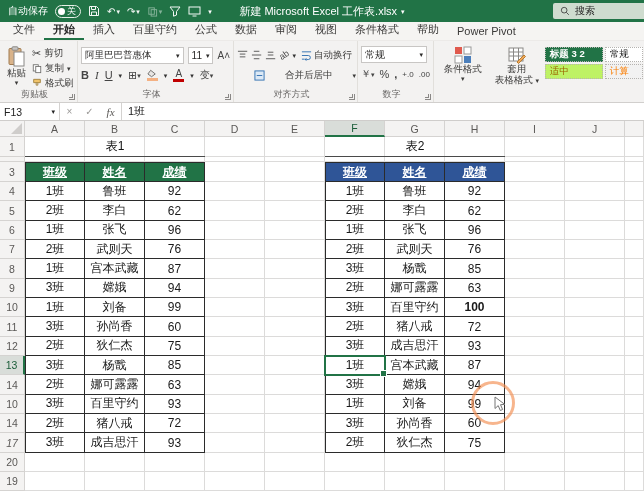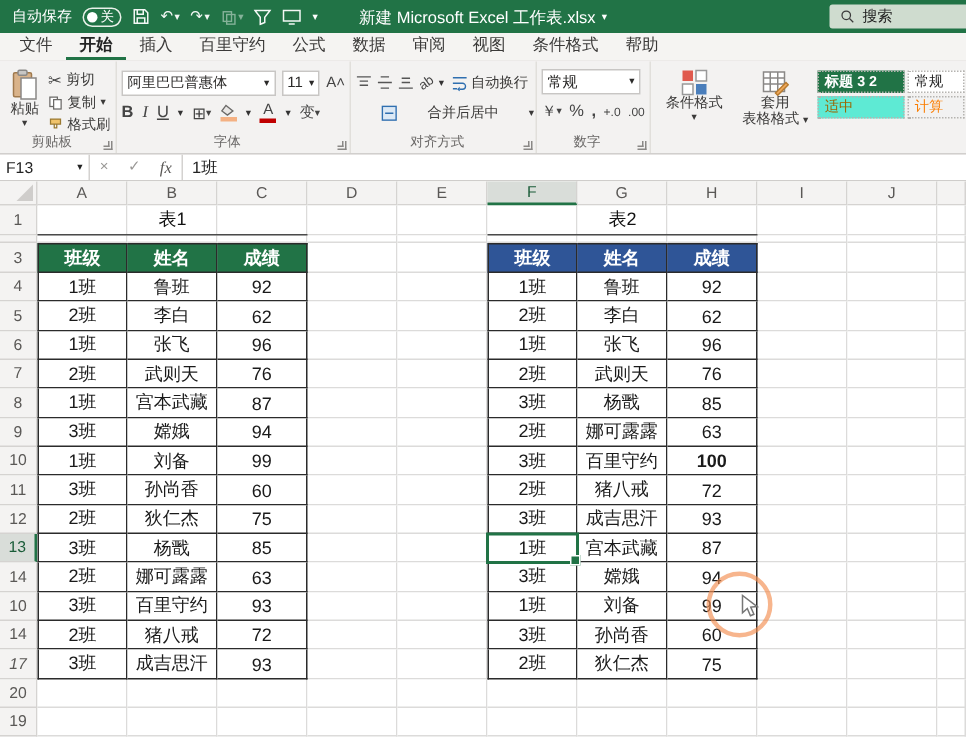--- a/index.html
+++ b/index.html
@@ -56,21 +56,21 @@
   .chead, .rhead { background:#f4f3f2; border-right:1px solid #d5d3d1; border-bottom:1px solid #d5d3d1;
     display:flex; align-items:center; justify-content:center; font-size:10.5px; color:#5a5856; }
   .chead.sel { background:#d9ddd9; color:#1a5c38; border-bottom:2px solid #217346; }
   .rhead.sel { background:#d9ddd9; color:#1a5c38; border-right:2px solid #217346; }
   .selall { background:#f4f3f2; border-right:1px solid #d5d3d1; border-bottom:1px solid #d5d3d1; position:relative; }
   .selall:after { content:""; position:absolute; right:2px; bottom:2px; border-left:11px solid transparent; border-bottom:11px solid #cfcdcb; }
   .gcell { background:#fff; border-right:1px solid #dcdbda; border-bottom:1px solid #dcdbda; }
   .tcell { background:#fff; border-right:1px solid #2b2b2b; border-bottom:1px solid #2b2b2b;
     display:flex; align-items:center; justify-content:center; font-size:12px; color:#1a1a1a; position:relative; }
   .tcell.first { border-left:1px solid #2b2b2b; }
-  .thead { color:#fff; font-weight:bold; border-top:1px solid #2b2b2b; }
+  .thead { color:#fff; font-weight:bold; border-top:1px solid #2b2b2b;text-decoration:underline; }
   .ttitle { display:flex; align-items:center; justify-content:center; font-size:12px; color:#111; border-bottom:1px solid #4a4a4a; }
   .tcell.selcell { outline:2px solid #217346; outline-offset:-1px; z-index:3; }
   .tcell.selcell:after { content:""; position:absolute; right:-3px; bottom:-3px; width:5px; height:5px; background:#217346; border:1px solid #fff; z-index:4; }
 
   
   .click-ring { position:absolute; width:44px; height:44px; border-radius:50%; border:3px solid rgba(242,142,80,.65); z-index:6; }
   .cursor-ptr { position:absolute; z-index:7; }
 </style>
 </head>
 <body>
@@ -132,20 +132,21 @@
     <div class="rtab">文件</div>
     <div class="rtab active">开始</div>
     <div class="rtab">插入</div>
     <div class="rtab">百里守约</div>
     <div class="rtab">公式</div>
     <div class="rtab">数据</div>
     <div class="rtab">审阅</div>
     <div class="rtab">视图</div>
     <div class="rtab">条件格式</div>
     <div class="rtab">帮助</div>
+    <div class="rtab">Power Pivot</div>
   </div>
 
 <div class="ribbon">
 
   <div class="rgroup" style="width:77px">
     <div class="bigbtn">
       <svg width="19" height="22" viewBox="0 0 19 22">
         <rect x="2" y="2.5" width="12" height="16" rx="1" fill="#d9b38a" stroke="#a07a4e"></rect>
         <rect x="5" y="0.8" width="6" height="3.4" rx="1" fill="#c8c6c4" stroke="#8a8886"></rect>
         <rect x="7" y="6" width="10" height="14" fill="#fff" stroke="#8a8886"></rect>
@@ -310,21 +311,21 @@
         <rect x="1" y="2" width="14" height="13" fill="#fff" stroke="#8a8886"></rect>
         <path d="M1 6h14M1 10h14M5.5 2v13M10.5 2v13" stroke="#8a8886"></path>
         <path d="M9 16L16 9l1.5 1.5L10.5 17.5z" fill="#f0a95c" stroke="#b87b2e"></path>
       </svg>
       <span>套用</span>
       <span><span>表格格式</span> <span class="caret">▾</span></span>
     </div>
     <div class="swatchgrid" id="stylegallery">
         <div class="swatch" style="background: rgb(33, 115, 70); color: rgb(255, 255, 255); font-weight: bold;">标题 3 2</div>
         <div class="swatch" style="background: rgb(255, 255, 255); color: rgb(34, 34, 34);">常规</div>
-        <div class="swatch" style="background: #5eead4; color: rgb(156, 101, 0);">适中</div>
+        <div class="swatch" style="background: #bef264; color: rgb(156, 101, 0);">适中</div>
         <div class="swatch" style="background: rgb(242, 242, 242); color: rgb(250, 125, 0);">计算</div>
       </div>
     <div class="grouplabel" style="width:110px;left:0;right:auto"></div>
   </div>
 </div>
 
 <div class="formulabar">
   <div class="namebox">
     <span>F13</span>
     <span class="caret">▾</span>

